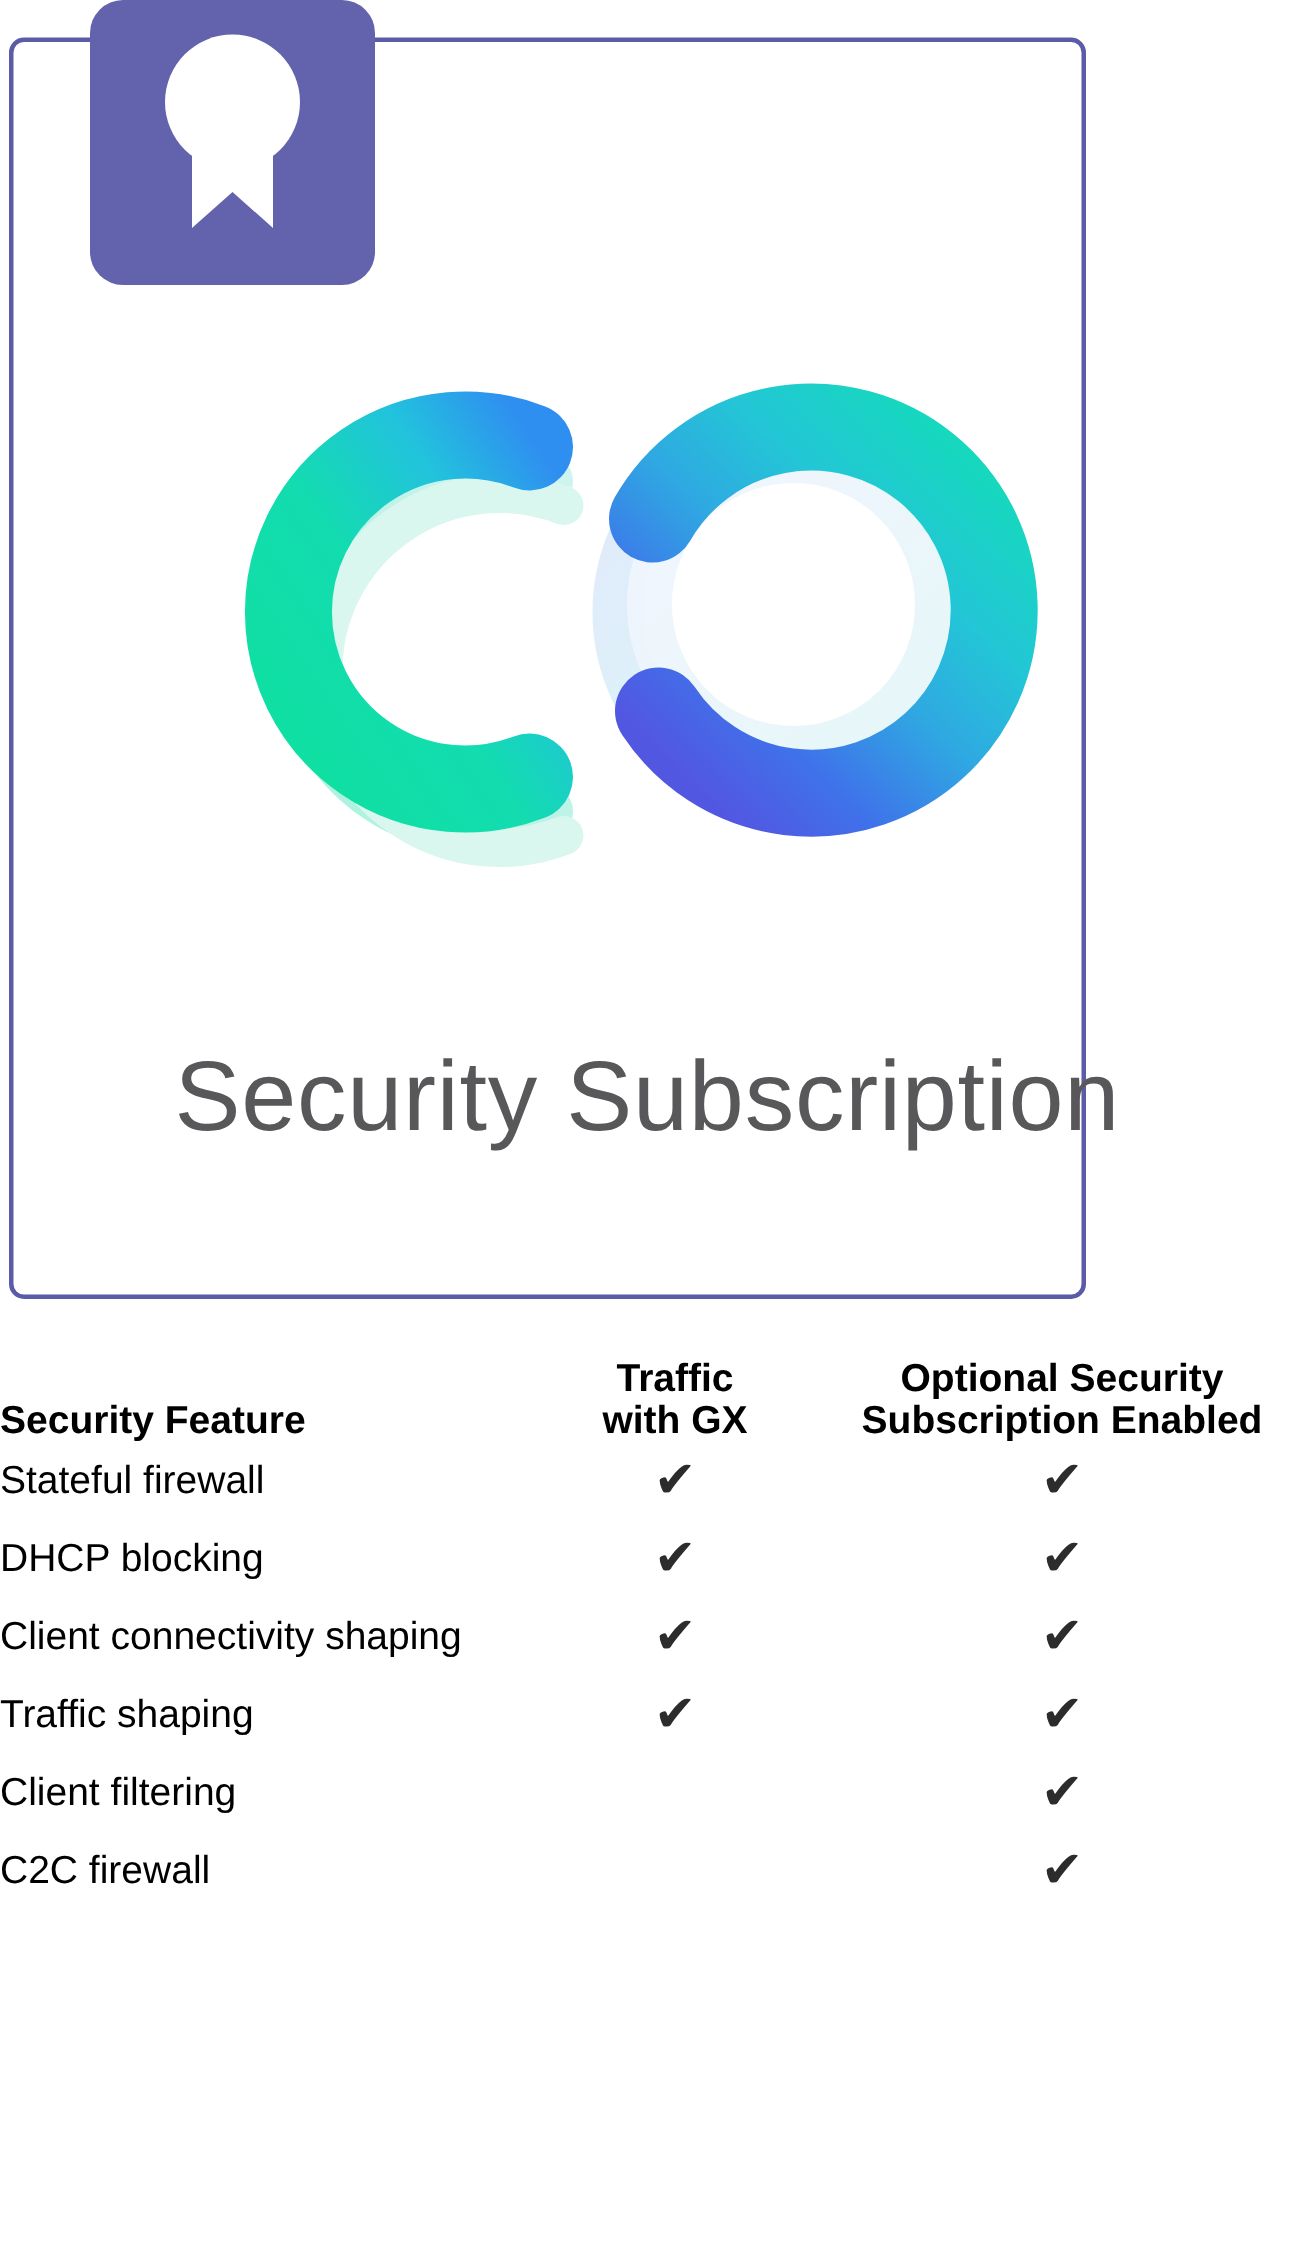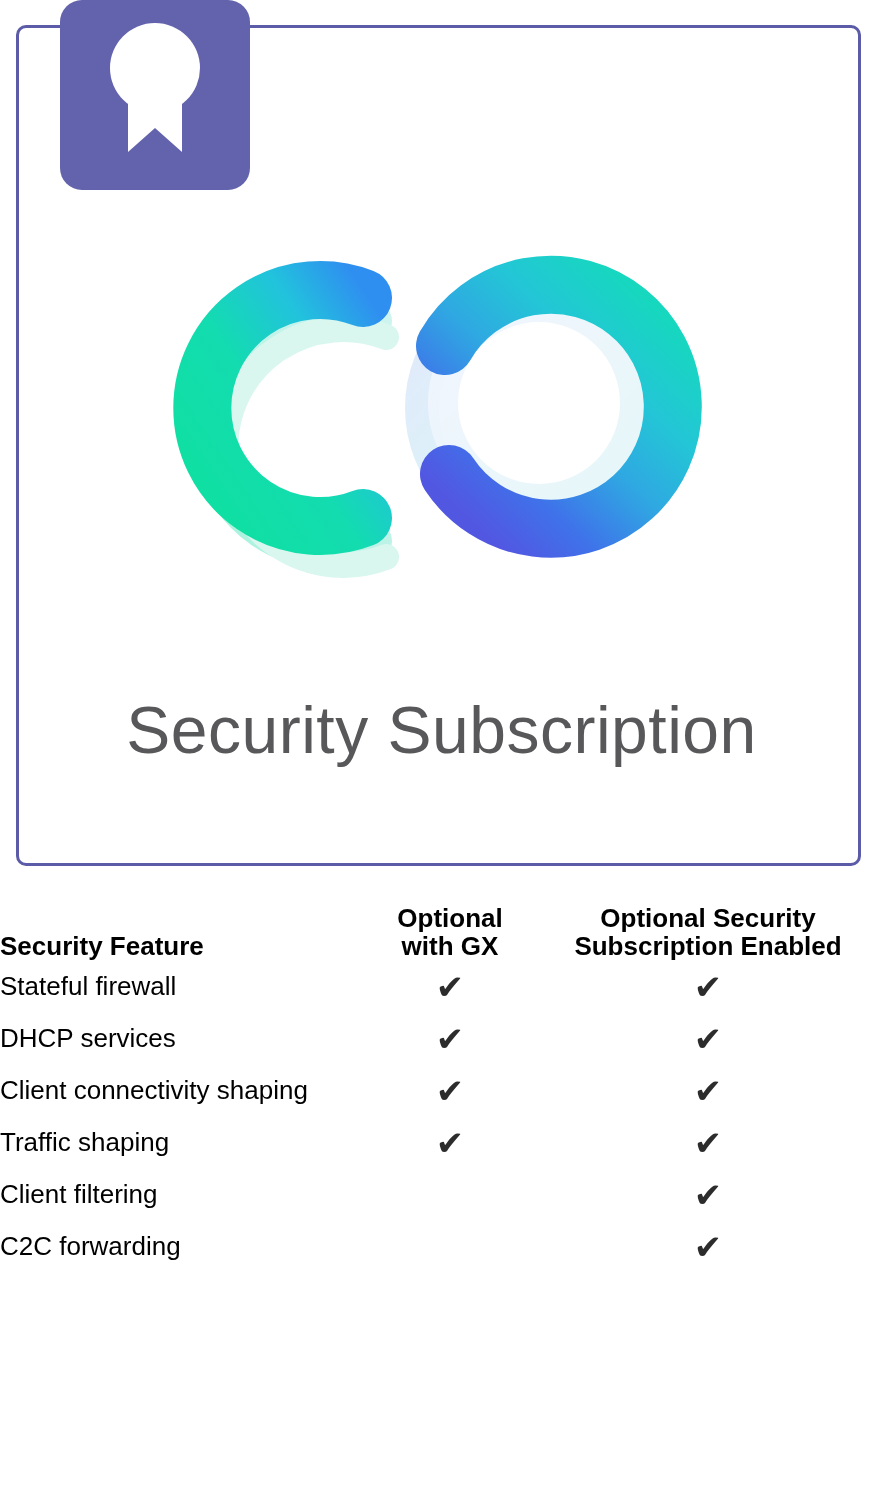--- a/index.html
+++ b/index.html
@@ -12,23 +12,23 @@
     height: 1500px;
     position: relative;
     overflow: hidden;
     font-family: "Liberation Sans", sans-serif;
     -webkit-font-smoothing: antialiased;
   }
 
   
   #product-card {
     position: absolute;
-    left: 16px;
+    left: 6px;
     top: 25px;
-    width: 845px;
+    width: 718px;
     height: 841px;
     box-sizing: border-box;
     border: 3px solid #5b5ba8;
     border-radius: 10px;
     background: #ffffff;
   }
 
   
   #badge {
     position: absolute;
@@ -200,55 +200,55 @@
   <table>
     <colgroup>
       <col class="c-feature">
         <col class="c-gx">
         <col class="c-sub">
     </colgroup>
     <thead>
       <tr>
         <th class="h-feature">Security Feature</th>
         <th class="h-gx">
-          <span>Optional</span><br>
+          <span>Traffic</span><br>
           <span>with GX</span>
         </th>
         <th class="h-sub">
           <span>Optional Security</span><br>
           <span>Subscription Enabled</span>
         </th>
       </tr>
     </thead>
     <tbody id="table-body">
         <tr>
           <td class="f-label">Stateful firewall</td>
           <td class="f-check"><span class="check">✔</span></td>
           <td class="f-check"><span class="check">✔</span></td>
         </tr>
         <tr>
-          <td class="f-label">DHCP services</td>
+          <td class="f-label">DHCP blocking</td>
           <td class="f-check"><span class="check">✔</span></td>
           <td class="f-check"><span class="check">✔</span></td>
         </tr>
         <tr>
           <td class="f-label">Client connectivity shaping</td>
           <td class="f-check"><span class="check">✔</span></td>
           <td class="f-check"><span class="check">✔</span></td>
         </tr>
         <tr>
           <td class="f-label">Traffic shaping</td>
           <td class="f-check"><span class="check">✔</span></td>
           <td class="f-check"><span class="check">✔</span></td>
         </tr>
         <tr>
           <td class="f-label">Client filtering</td>
           <td class="f-check"><span class="check blank"></span></td>
           <td class="f-check"><span class="check">✔</span></td>
         </tr>
         <tr>
-          <td class="f-label">C2C forwarding</td>
+          <td class="f-label">C2C firewall</td>
           <td class="f-check"><span class="check blank"></span></td>
           <td class="f-check"><span class="check">✔</span></td>
         </tr>
       </tbody>
   </table>
 </div>
 
 </body></html>

